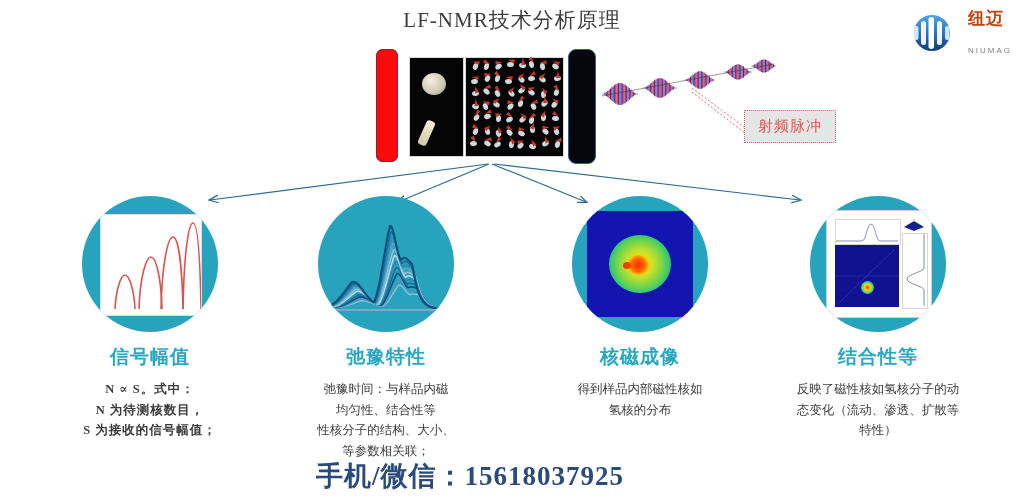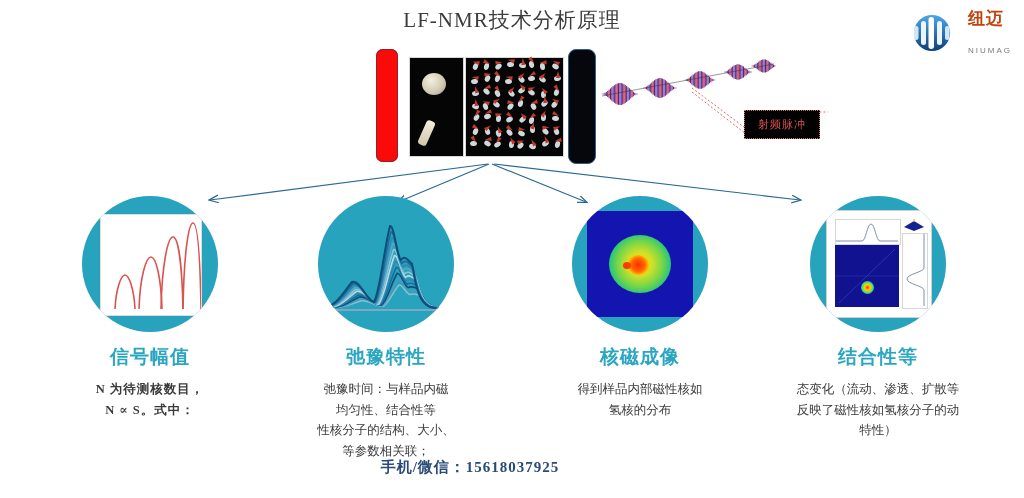--- a/index.html
+++ b/index.html
@@ -52,22 +52,22 @@
   .spin-arrow{position:absolute;width:0;height:0;
         border-left:2px solid transparent;border-right:2px solid transparent;
         border-bottom:7px solid #c0392b;}
 
   
   .rfwave{position:absolute;left:598px;top:50px;width:180px;height:62px;}
   .rf-label{
     position:absolute;left:744px;top:110px;
     padding:6px 13px;
     border:1px dotted #e06a6a;
-    color:#e05252;font-size:11px;letter-spacing:1px;
-    background:#000000;
+    color:#e05252;font-size:15px;letter-spacing:1px;
+    background:#e5e5e5;
   }
   .rf-callout{position:absolute;left:690px;top:86px;width:140px;height:60px;}
 
   
   .arrows{position:absolute;left:0;top:160px;width:1024px;height:60px;}
 
   
   .cards{position:absolute;left:0;top:196px;width:1024px;height:300px;}
   .card{position:absolute;top:0;width:256px;}
   .c1{left:22px;} .c2{left:258px;} .c3{left:512px;} .c4{left:750px;}
@@ -115,21 +115,21 @@
   .card-body{
     margin-top:9px;text-align:center;
     font-size:12.5px;color:#3a3a3a;line-height:1.65;
   }
   .card-body .ln{display:block;white-space:nowrap;}
   .card-body.bold .ln{font-weight:bold;letter-spacing:1px;}
 
   
   .footer{
     position:absolute;left:0;top:458px;width:940px;text-align:center;
-    font-size:15px;color:#2a4a7a;font-weight:bold;letter-spacing:1px;
+    font-size:27px;color:#2a4a7a;font-weight:bold;letter-spacing:1px;
   }
 </style>
 </head>
 <body>
 
 <div class="stage">
 
   <div class="title">LF-NMR技术分析原理</div>
 
   <div class="logo">
@@ -441,22 +441,23 @@
           <svg width="100" height="100" viewBox="0 0 100 100">
             <path d="M14,94 C15,74 20,60 24,60 C28,60 33,74 34,94" fill="none" stroke="#d9534f" stroke-width="1.6"></path>
             <path d="M38,94 C39,62 45,42 50,42 C55,42 60,62 61,94" fill="none" stroke="#d9534f" stroke-width="1.6"></path>
             <path d="M60,94 C61,48 67,22 72,22 C77,22 81,48 82,94" fill="none" stroke="#d9534f" stroke-width="1.6"></path>
             <path d="M82,94 C83,34 88,8 92,8 C96,8 99,34 100,94" fill="none" stroke="#d9534f" stroke-width="1.6"></path>
           </svg>
         </div>
       </div>
       <div class="card-title">信号幅值</div>
       <div class="card-body bold">
+        <span class="ln">N ∝ S。式中：</span>
         <span class="ln">N 为待测核数目，</span>
-        <span class="ln">N ∝ S。式中：</span>
+        <span class="ln">S 为接收的信号幅值；</span>
       </div>
     </div>
 
     <div class="card c2">
       <div class="circle">
         <div class="relaxwrap">
           <svg width="148" height="136" viewBox="0 0 148 136" id="relaxsvg">
               <path d="M8,112 C24,112 30,107.996 40,104.72 C48,103.99199999999999 54,109.816 62,110.32 C68,107.52 72,95.4688 78,89.03999999999999 C82,88.5808 85,97.7648 89,98.56 C93,96.9472 96,98.8288 100,99.6352 C104,106.624 108,112 124,112" transform="translate(9,0)" fill="none" stroke="#86bfd3" stroke-width="1.6"></path>
               <path d="M8,112 C24,112 30,106.9664 40,102.848 C48,101.9328 54,109.2544 62,109.888 C68,106.368 72,91.21791999999999 78,83.136 C82,82.55872 85,94.10432 89,95.104 C93,93.07647999999999 96,95.44192 100,96.45568 C104,105.2416 108,112 124,112" transform="translate(8.1,0)" fill="none" stroke="#4d9cbb" stroke-width="1.6"></path>
               <path d="M8,112 C24,112 30,105.9368 40,100.976 C48,99.8736 54,108.6928 62,109.456 C68,105.216 72,86.96704 78,77.232 C82,76.53664 85,90.44384 89,91.648 C93,89.20576 96,92.05503999999999 100,93.27616 C104,103.8592 108,112 124,112" transform="translate(7.2,0)" fill="none" stroke="#0e4f7a" stroke-width="1.6"></path>
@@ -519,22 +520,22 @@
             <svg class="diff-diag" width="64" height="62" viewBox="0 0 64 62">
               <line x1="4" y1="58" x2="60" y2="4" stroke="#2b3cbb" stroke-width="0.8"></line>
               <line x1="0" y1="31" x2="64" y2="31" stroke="#2b3cbb" stroke-width="0.6"></line>
             </svg>
             <span class="diff-spot"></span>
           </span>
         </div>
       </div>
       <div class="card-title">结合性等</div>
       <div class="card-body">
+        <span class="ln">反映了磁性核如氢核分子的动</span>
         <span class="ln">态变化（流动、渗透、扩散等</span>
-        <span class="ln">反映了磁性核如氢核分子的动</span>
         <span class="ln">特性）</span>
       </div>
     </div>
 
   </div>
 
   <div class="footer">手机/微信：15618037925</div>
 
 </div>
 

